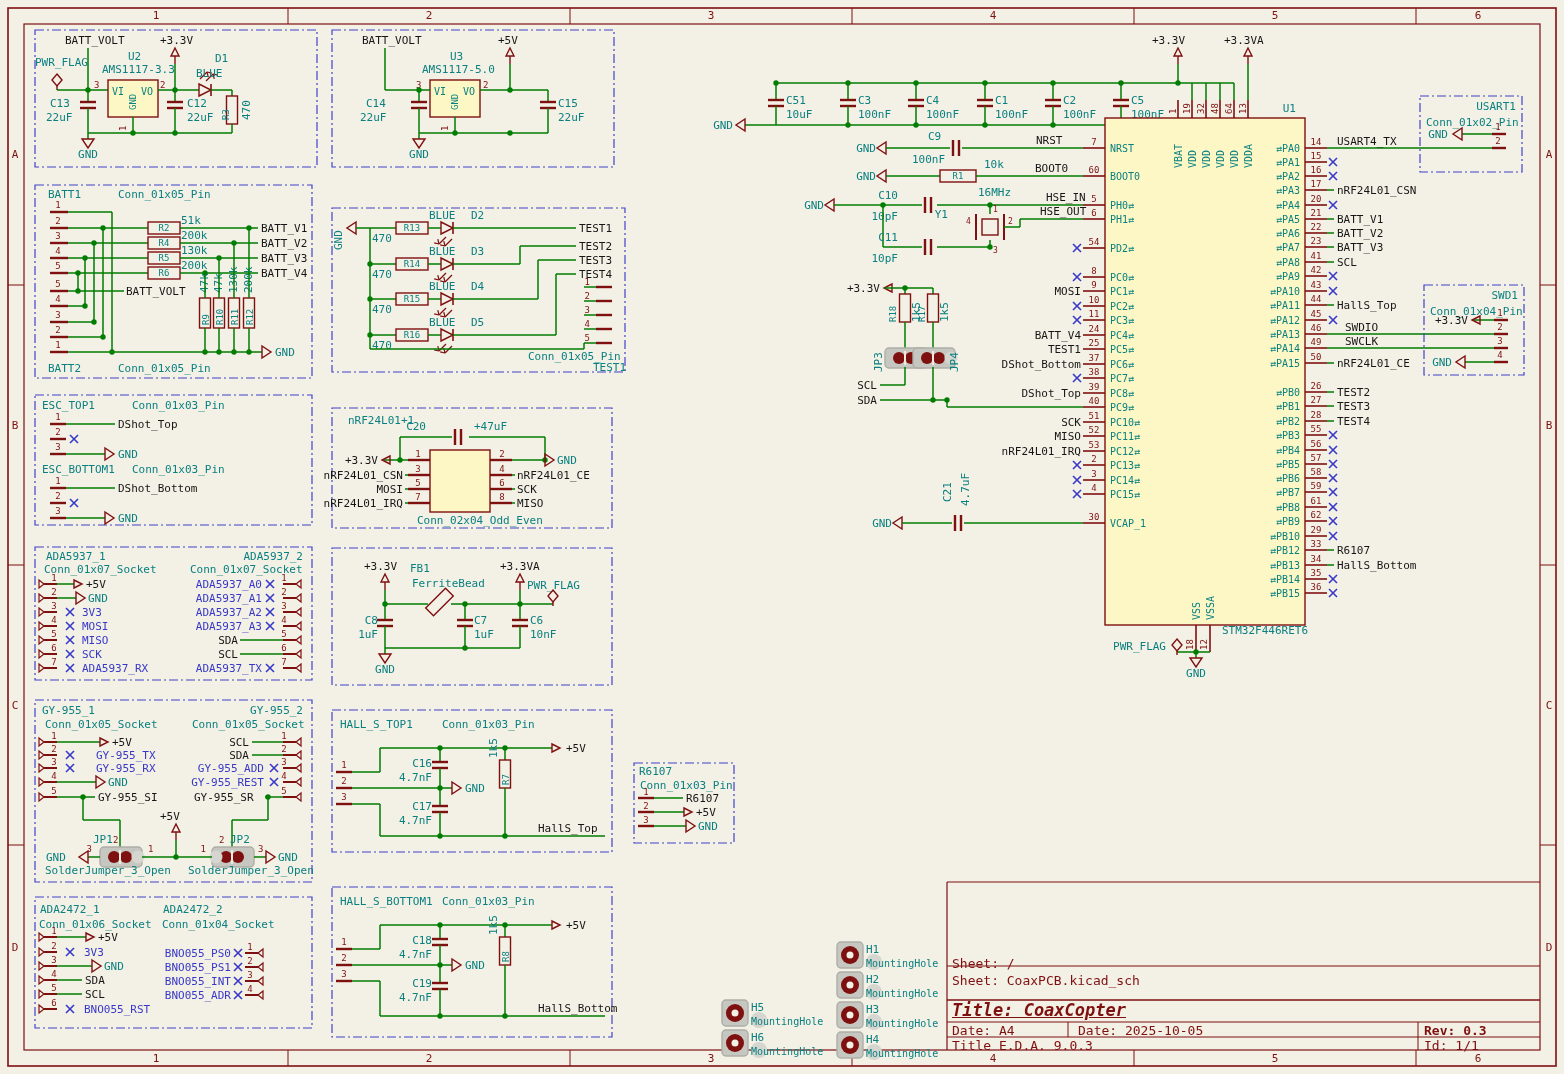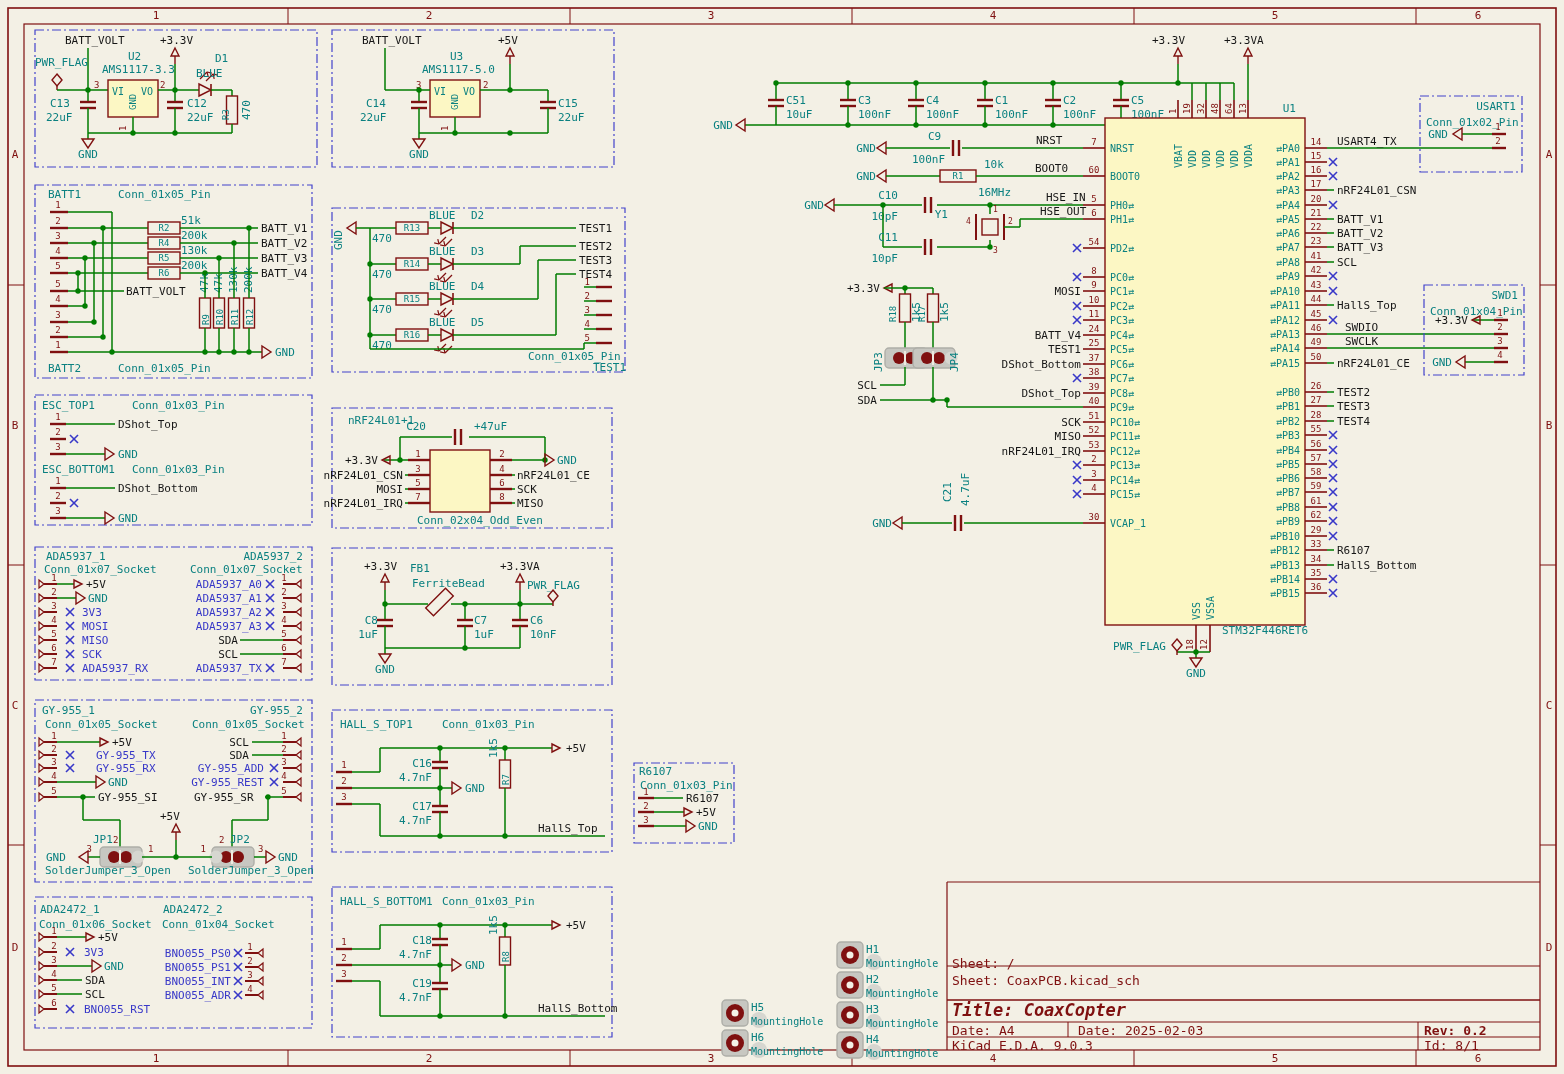--- a/index.html
+++ b/index.html
@@ -1,21 +1,21 @@
 <!DOCTYPE html>
 <html><head>
 <meta charset="utf-8">
 <style>
   html,body{margin:0;padding:0;background:#9a9a96;}
   #root{position:relative;width:1564px;height:1074px;background:#F3F0E5;overflow:hidden;
         font-family:"DejaVu Sans Mono","DejaVu Sans",monospace;}
   svg{position:absolute;left:0;top:0;}
   svg text{font-family:"DejaVu Sans Mono","DejaVu Sans",monospace;}
   .tb{position:absolute;color:#7F1010;font-size:13px;white-space:pre;}
-  .tb-title{font-size:17px;font-weight:bold;font-style:italic;}
+  .tb-title{font-size:17px;font-weight:bold;font-style:italic;text-decoration:underline;}
   .tb-bold{font-weight:bold;}
 </style>
 </head>
 <body>
 
 <div id="root">
   <svg id="gfx" width="1564" height="1074">
       <g>
         <rect x="8" y="8" width="1548" height="1058" fill="none" stroke="#7F1010" stroke-width="1.6" rx="0"></rect>
         <rect x="24" y="24" width="1516" height="1026" fill="none" stroke="#7F1010" stroke-width="1.2" rx="0"></rect>
@@ -1377,18 +1377,18 @@
         <circle cx="759" cy="1050" r="8" fill="#D6D6D0"></circle>
         <text x="751" y="1041" fill="#0A8080" font-size="11" text-anchor="start">H6</text>
         <text x="751" y="1055" fill="#0A8080" font-size="10" text-anchor="start">MountingHole</text>
       </g>
     </svg>
   <div id="titleblock">
     <div class="tb" style="left:952px;top:956px">Sheet: /</div>
     <div class="tb" style="left:952px;top:973px">Sheet: CoaxPCB.kicad_sch</div>
     <div class="tb tb-title" style="left:952px;top:1000px">Title: CoaxCopter</div>
     <div class="tb" style="left:952px;top:1023px">Date: A4</div>
-    <div class="tb" style="left:1078px;top:1023px">Date: 2025-02-03</div>
-    <div class="tb tb-bold" style="left:1424px;top:1023px">Rev: 0.2</div>
-    <div class="tb" style="left:952px;top:1038px">KiCad E.D.A. 9.0.3</div>
-    <div class="tb" style="left:1424px;top:1038px">Id: 8/1</div>
+    <div class="tb" style="left:1078px;top:1023px">Date: 2025-10-05</div>
+    <div class="tb tb-bold" style="left:1424px;top:1023px">Rev: 0.3</div>
+    <div class="tb" style="left:952px;top:1038px">Title E.D.A. 9.0.3</div>
+    <div class="tb" style="left:1424px;top:1038px">Id: 1/1</div>
   </div>
 </div>
 
 </body></html>

